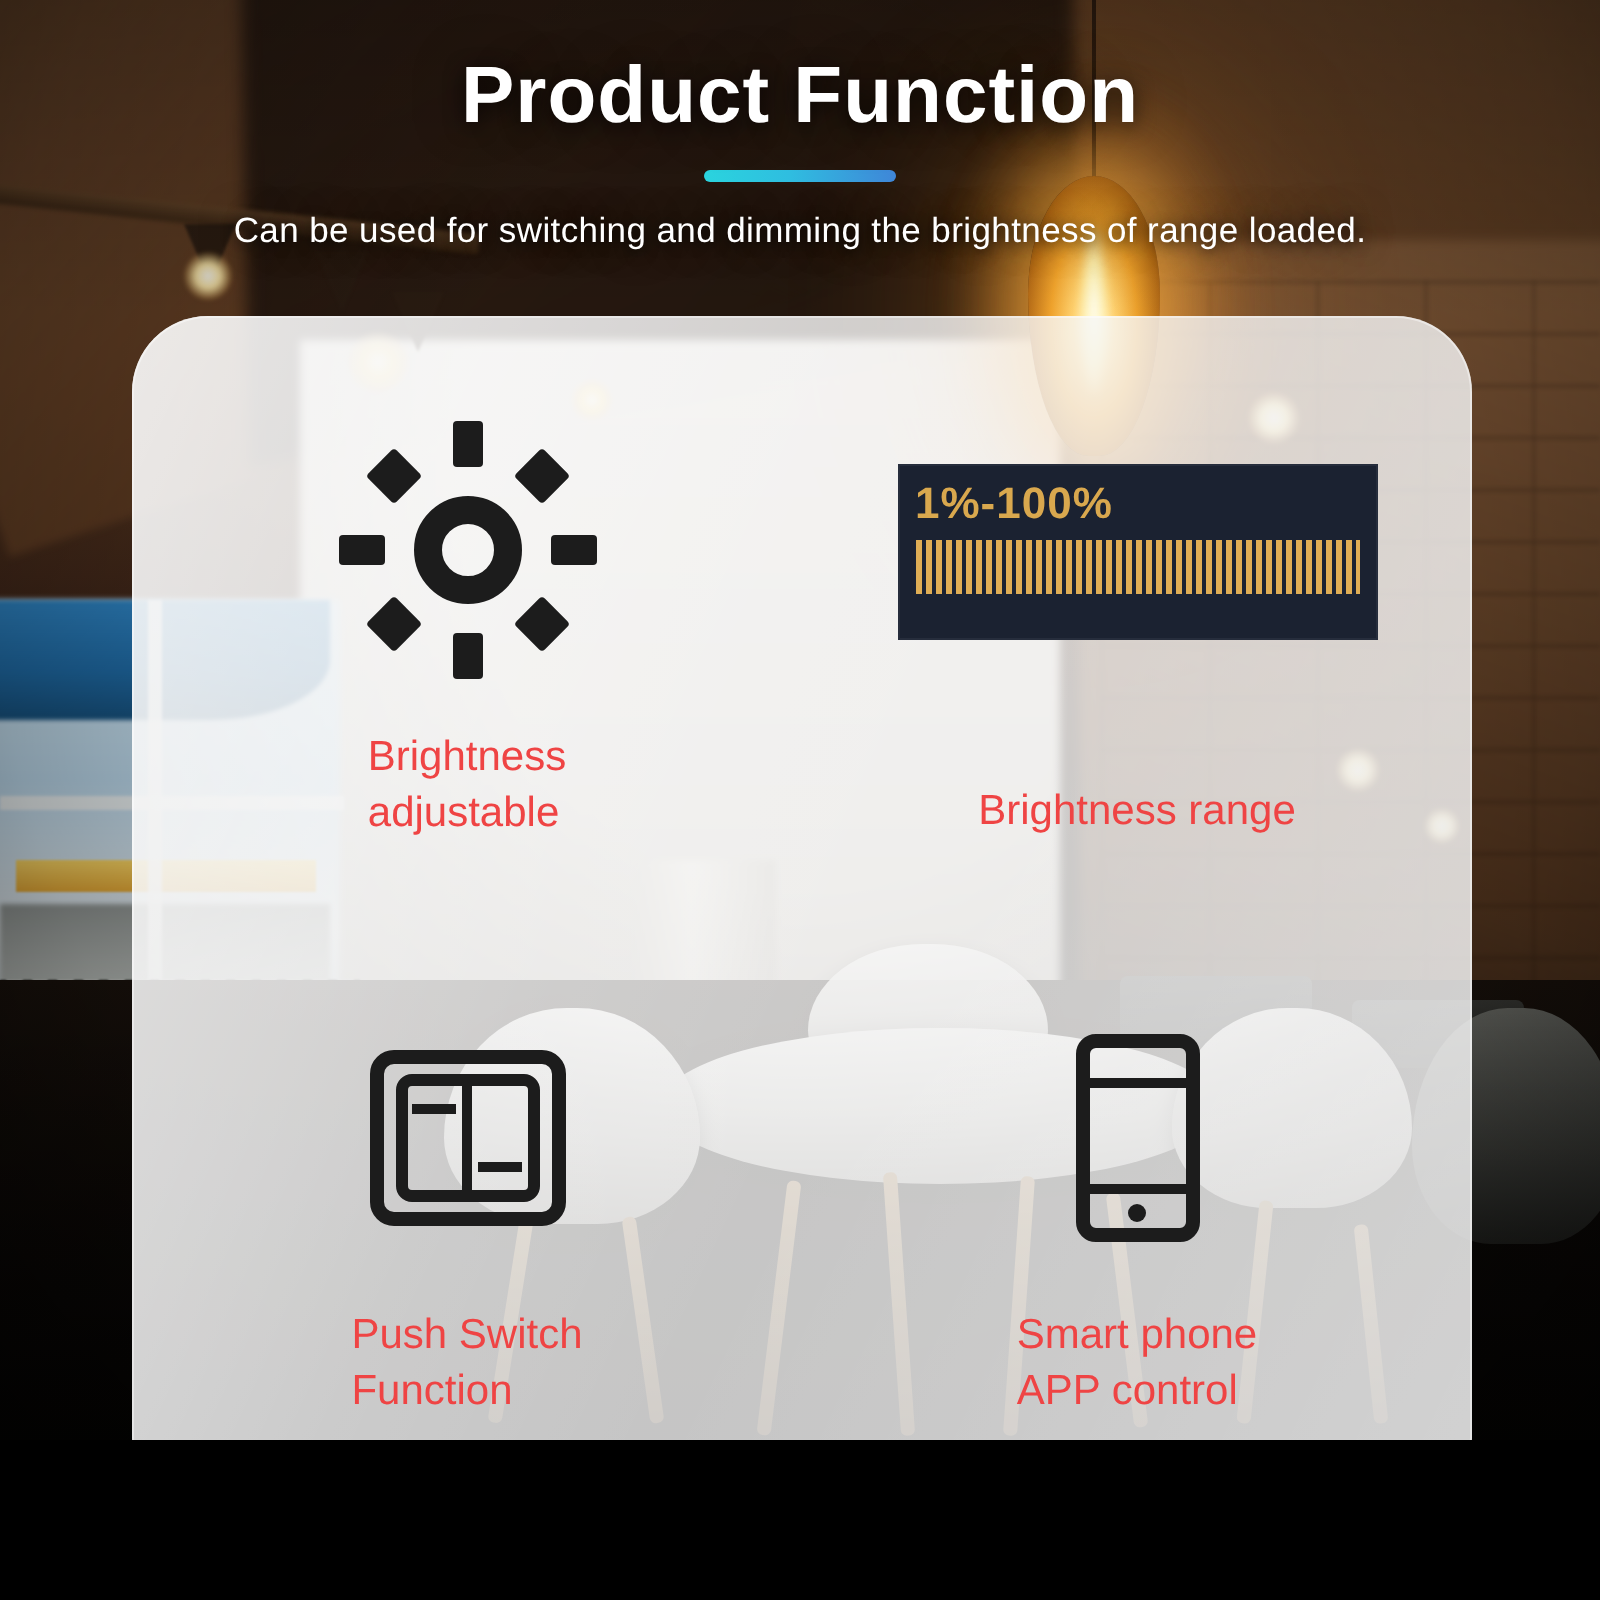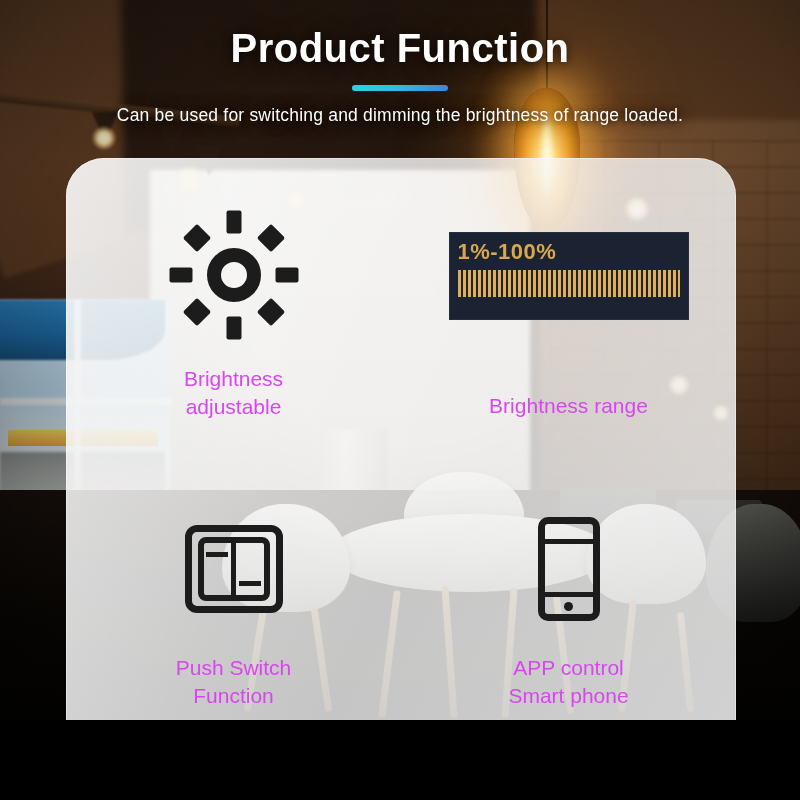--- a/index.html
+++ b/index.html
@@ -366,24 +366,23 @@
     justify-content: center;
   }
   .cell .art {
     display: flex;
     align-items: center;
     justify-content: center;
     height: 160px;
   }
   .cell .caption {
     margin-top: 10px;
-    text-align: center;
     font-size: 21px;
     line-height: 1.32;
-    color: #d946ef;
+    color: #ef4444;
   }
   .cell.c-topright .caption { margin-top: 36px; }
   .cell.c-botleft .art, .cell.c-botright .art { height: 130px; }
   .cell.c-botleft .caption, .cell.c-botright .caption { margin-top: 20px; }
 
   
   .sun {
     position: relative;
     width: 132px; height: 132px;
   }
@@ -634,21 +633,21 @@
 
       <div class="cell c-botright">
         <div class="art">
           <div class="phone-ico">
             <span class="bar t"></span>
             <span class="bar b"></span>
             <span class="home"></span>
           </div>
         </div>
         <div class="caption">
+          <div>Smart phone</div>
           <div>APP control</div>
-          <div>Smart phone</div>
         </div>
       </div>
 
     </div>
   </div>
 
 </div>
 
 </body></html>

